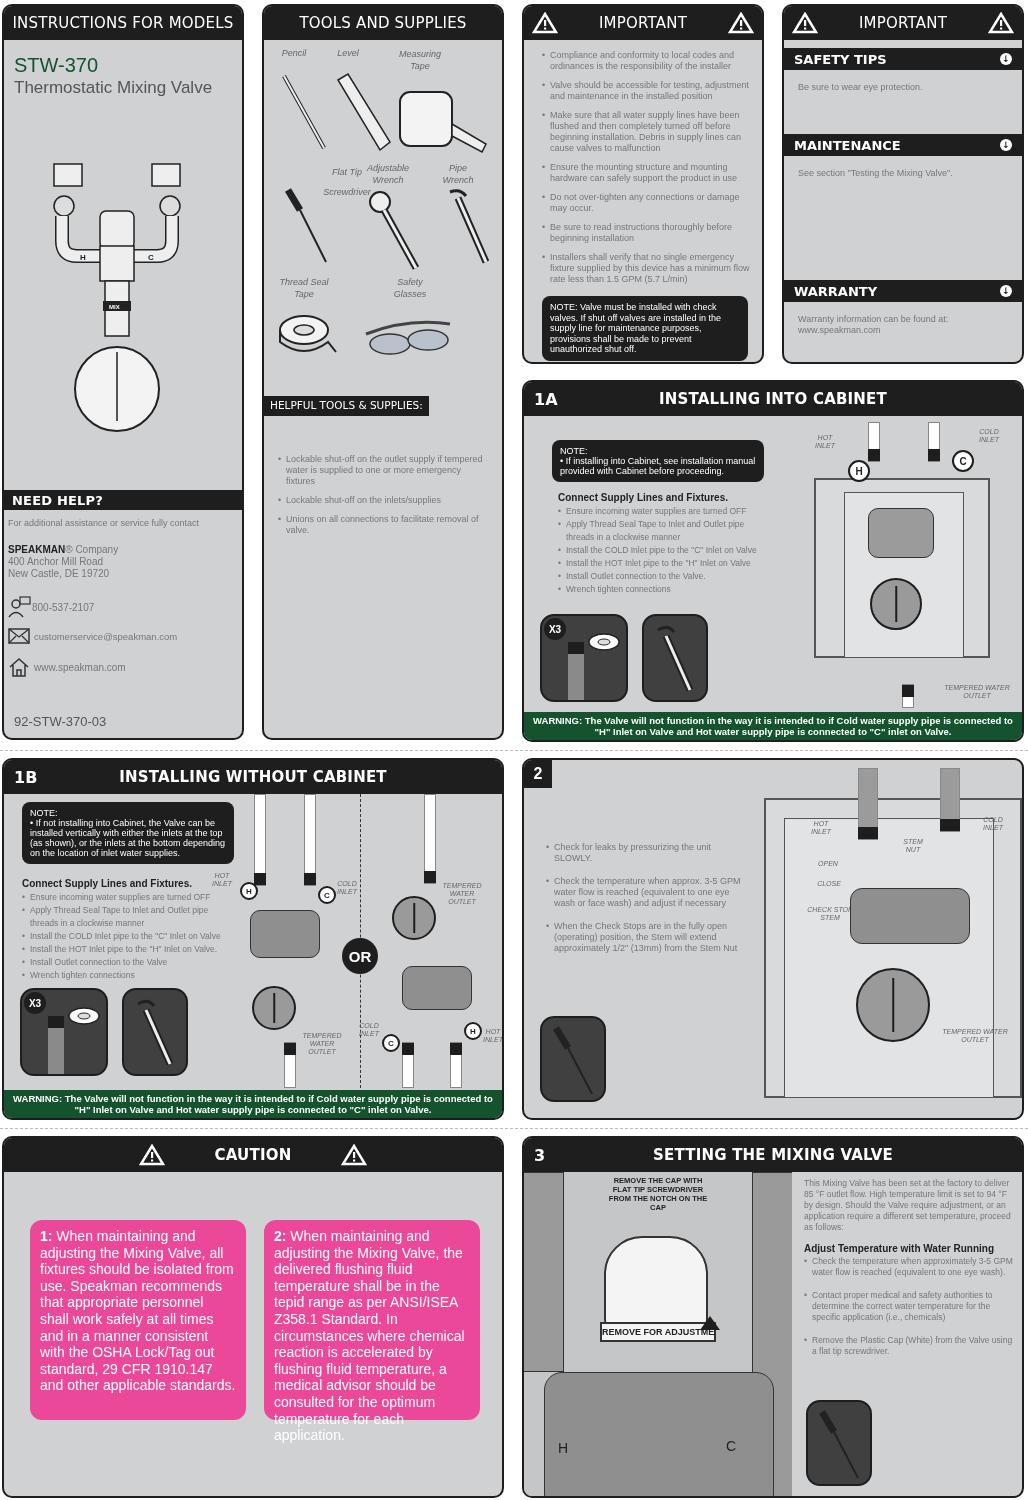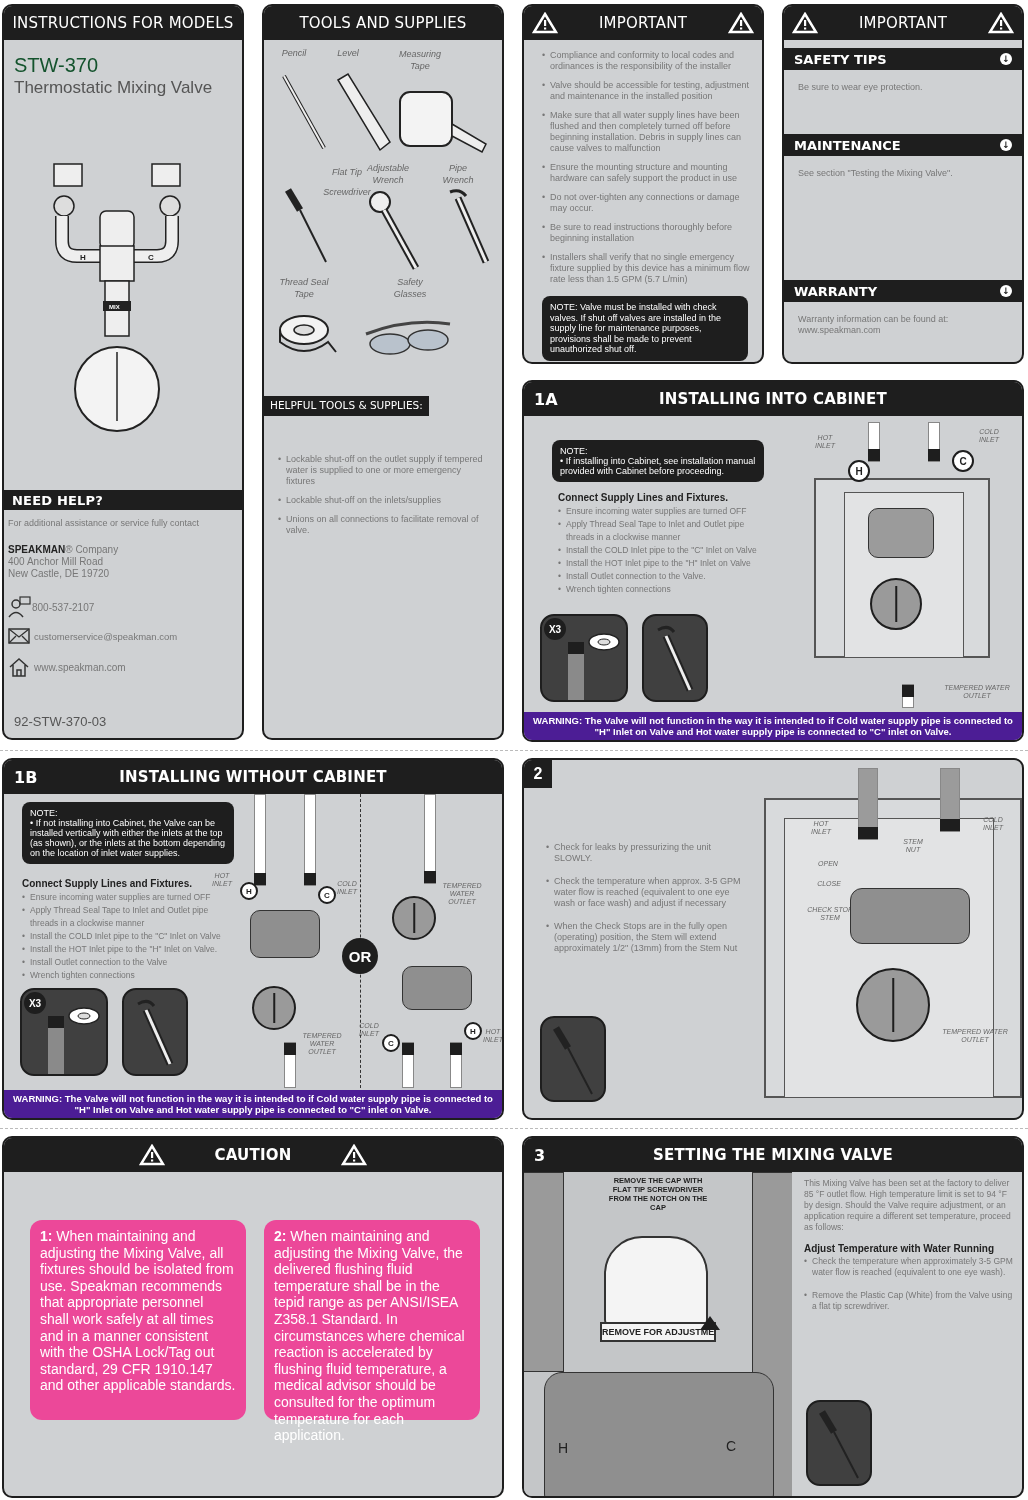--- a/index.html
+++ b/index.html
@@ -25,21 +25,21 @@
   .bul::before { content: "•"; position: absolute; left: 0; }
   .note {
     background: #1e1e1e; color: #fff; border-radius: 8px; font-size: 9px; line-height: 10px; padding: 6px 8px;
   }
   .note b { font-weight: normal; }
   .subhead { font-weight: bold; color: #222; font-size: 10px; margin-bottom: 2px; }
   .lines .li { font-size: 8.5px; color: #777; line-height: 13px; padding-left: 8px; position: relative; }
   .lines .li::before { content: "•"; position: absolute; left: 0; }
   .iconbox { position: absolute; width: 88px; height: 88px; border: 2px solid #1e1e1e; border-radius: 14px; background: #404040; }
   .warnbar {
-    position: absolute; left: 0; right: 0; bottom: 0; background: #4c1d95; color: #fff; font-weight: bold;
+    position: absolute; left: 0; right: 0; bottom: 0; background: #14532d; color: #fff; font-weight: bold;
     font-size: 9.5px; text-align: center; line-height: 11px; padding: 3px 4px;
   }
   .lbl { position: absolute; font-size: 7px; color: #666; text-align: center; line-height: 8px; font-style: italic; }
   .circ { position: absolute; width: 22px; height: 22px; border-radius: 50%; background: #fff; border: 2px solid #1e1e1e; font-weight: bold; font-size: 10px; color: #1e1e1e; display: flex; align-items: center; justify-content: center; }
   .pipe { position: absolute; background: #fff; border: 1px solid #888; }
   .pipe .cap { position: absolute; left: -1px; right: -1px; height: 12px; background: #1e1e1e; }
   .caution-box {
     position: absolute; background: #ec4899; color: #fff; border-radius: 12px; padding: 8px 10px; font-size: 14px; line-height: 16.6px;
   }
   .caution-box b { font-weight: bold; }
@@ -441,20 +441,21 @@
     <div style="position:absolute;left:84px;top:4px;width:100px;font-size:7.5px;font-weight:bold;color:#222;text-align:center;line-height:9px;">REMOVE THE CAP WITH FLAT TIP SCREWDRIVER FROM THE NOTCH ON THE CAP</div>
     <div style="position:absolute;left:176px;top:144px;width:0;height:0;border-left:10px solid transparent;border-right:10px solid transparent;border-bottom:14px solid #1e1e1e;"></div>
     <div style="position:absolute;left:34px;top:268px;font-size:14px;color:#222;">H</div>
     <div style="position:absolute;left:202px;top:266px;font-size:14px;color:#222;">C</div>
   </div>
   <div style="position:absolute;left:280px;top:40px;width:214px;">
     <div class="small" style="font-size:8.5px;line-height:11px;margin-bottom:10px;">This Mixing Valve has been set at the factory to deliver 85 °F outlet flow. High temperature limit is set to 94 °F by design. Should the Valve require adjustment, or an application require a different set temperature, proceed as follows:</div>
     <div class="subhead">Adjust Temperature with Water Running</div>
     <div class="small" style="font-size:8.5px;line-height:11px;">
       <div class="bul" style="margin-bottom:12px;">Check the temperature when approximately 3-5 GPM water flow is reached (equivalent to one eye wash).</div>
+      <div class="bul" style="margin-bottom:12px;">Contact proper medical and safety authorities to determine the correct water temperature for the specific application (i.e., chemicals)</div>
       <div class="bul">Remove the Plastic Cap (White) from the Valve using a flat tip screwdriver.</div>
     </div>
   </div>
   <div class="iconbox" style="left:282px;top:262px;width:66px;height:86px;">
     <svg style="position:absolute;left:10px;top:6px;" width="46" height="74" viewBox="0 0 46 74">
         <line x1="4" y1="4" x2="16" y2="24" stroke="#222" stroke-width="7"></line>
         <line x1="16" y1="24" x2="40" y2="70" stroke="#222" stroke-width="2"></line>
       </svg>
   </div>
 </div>

